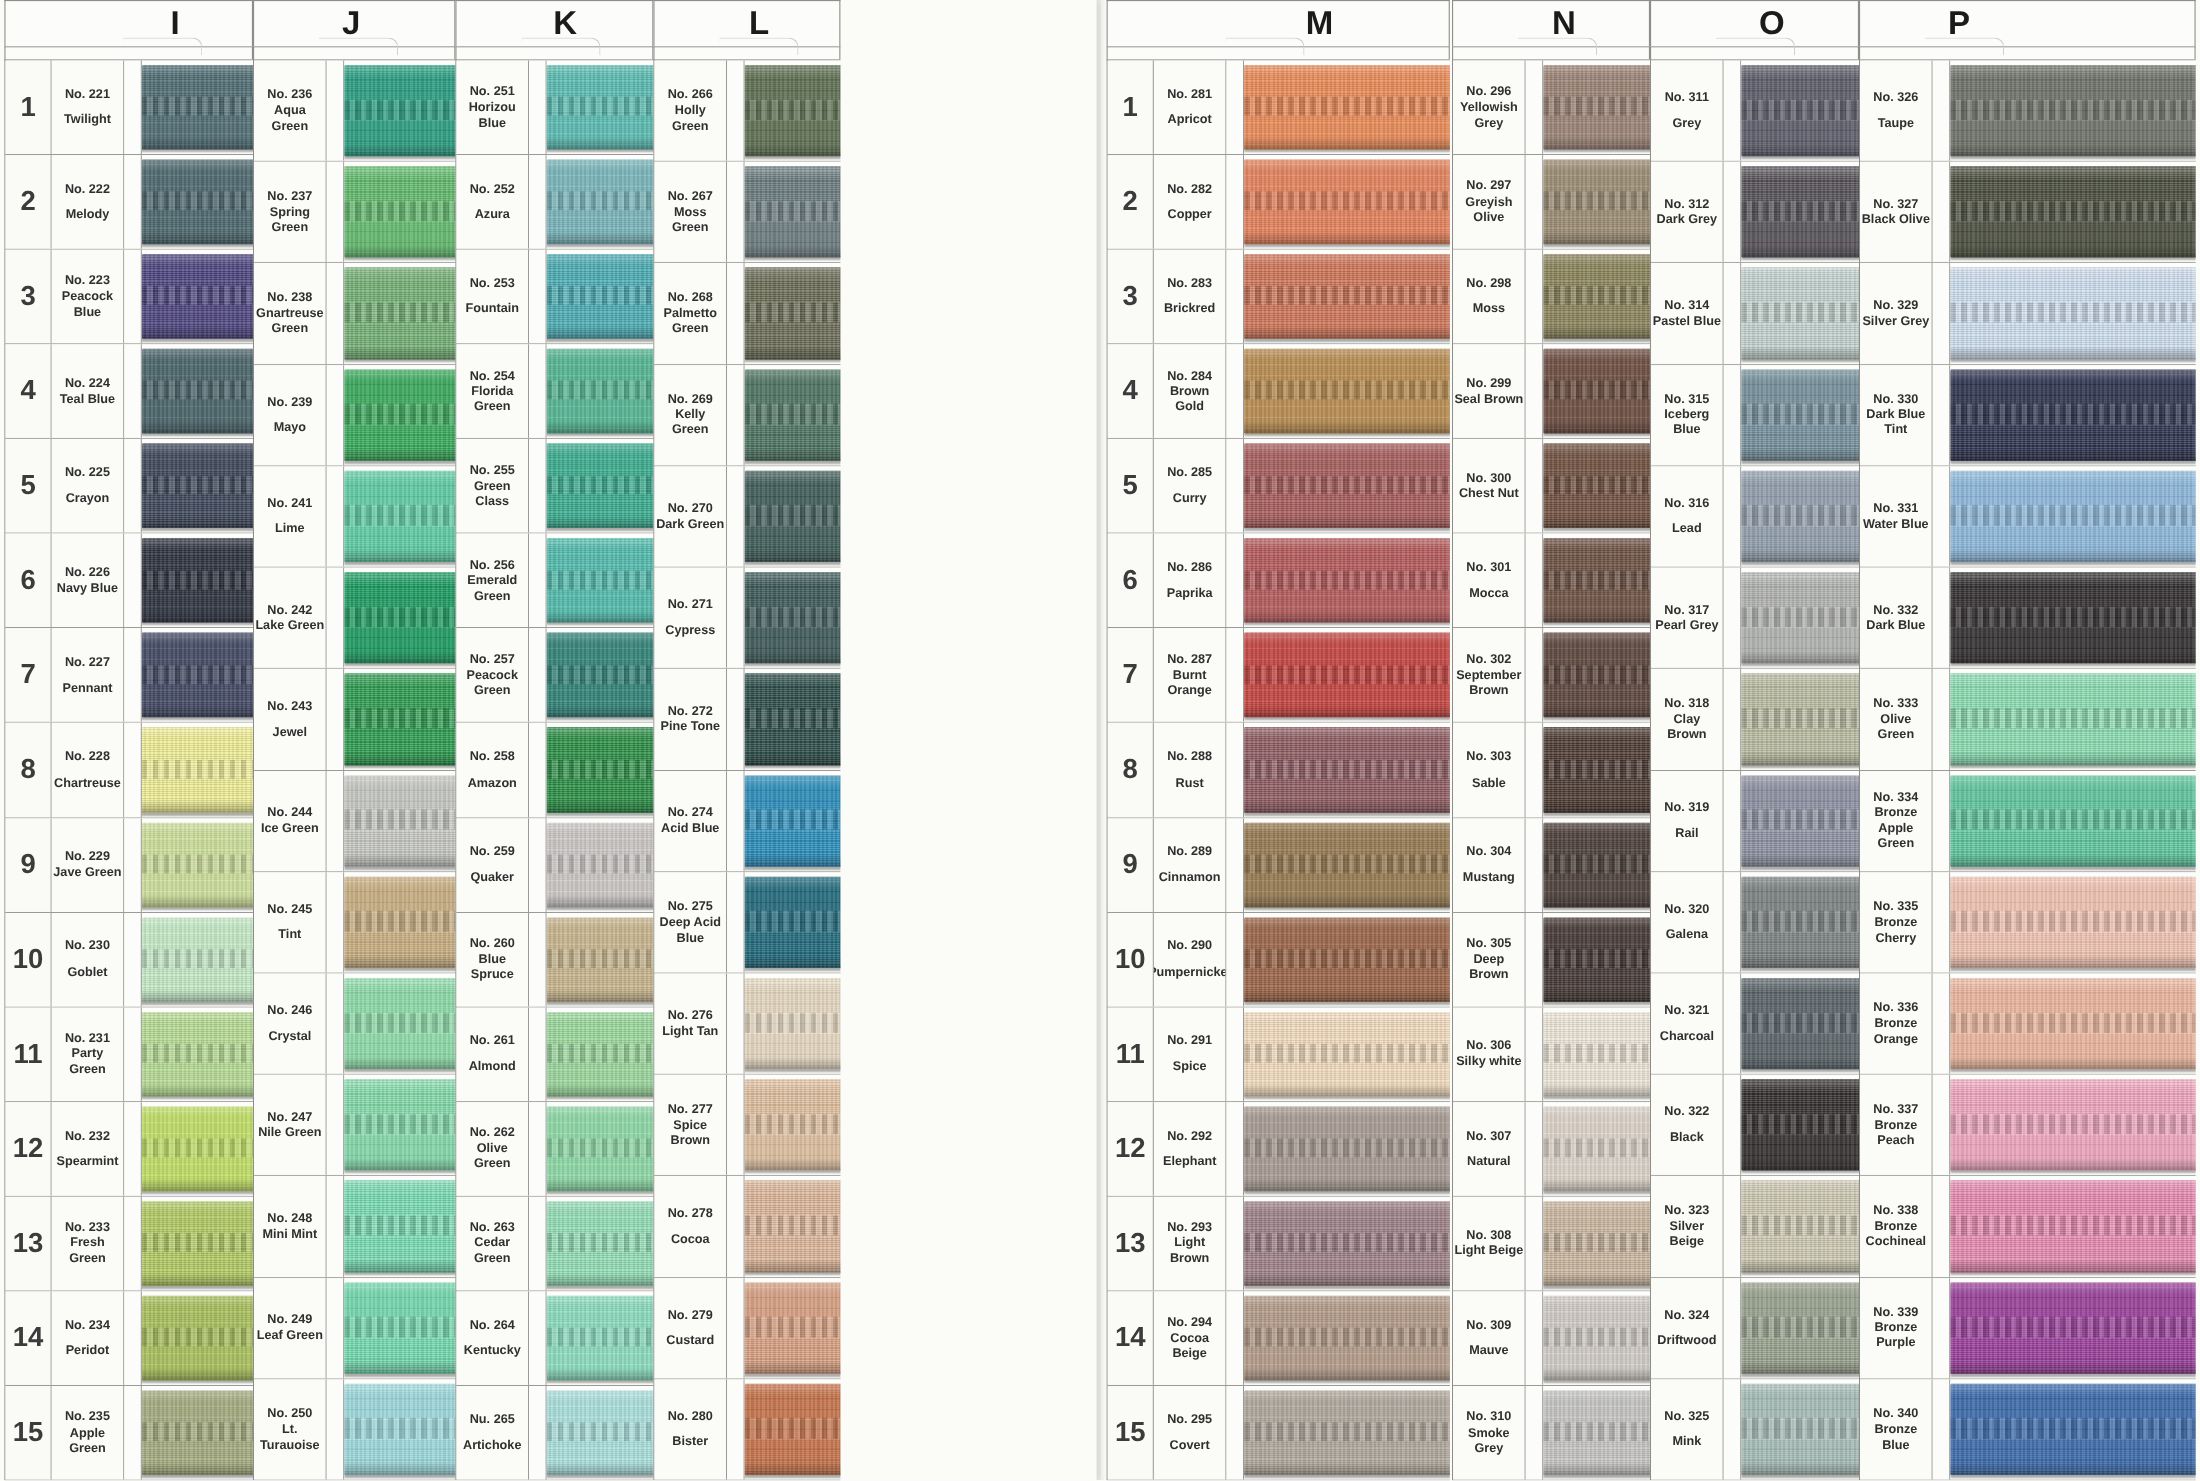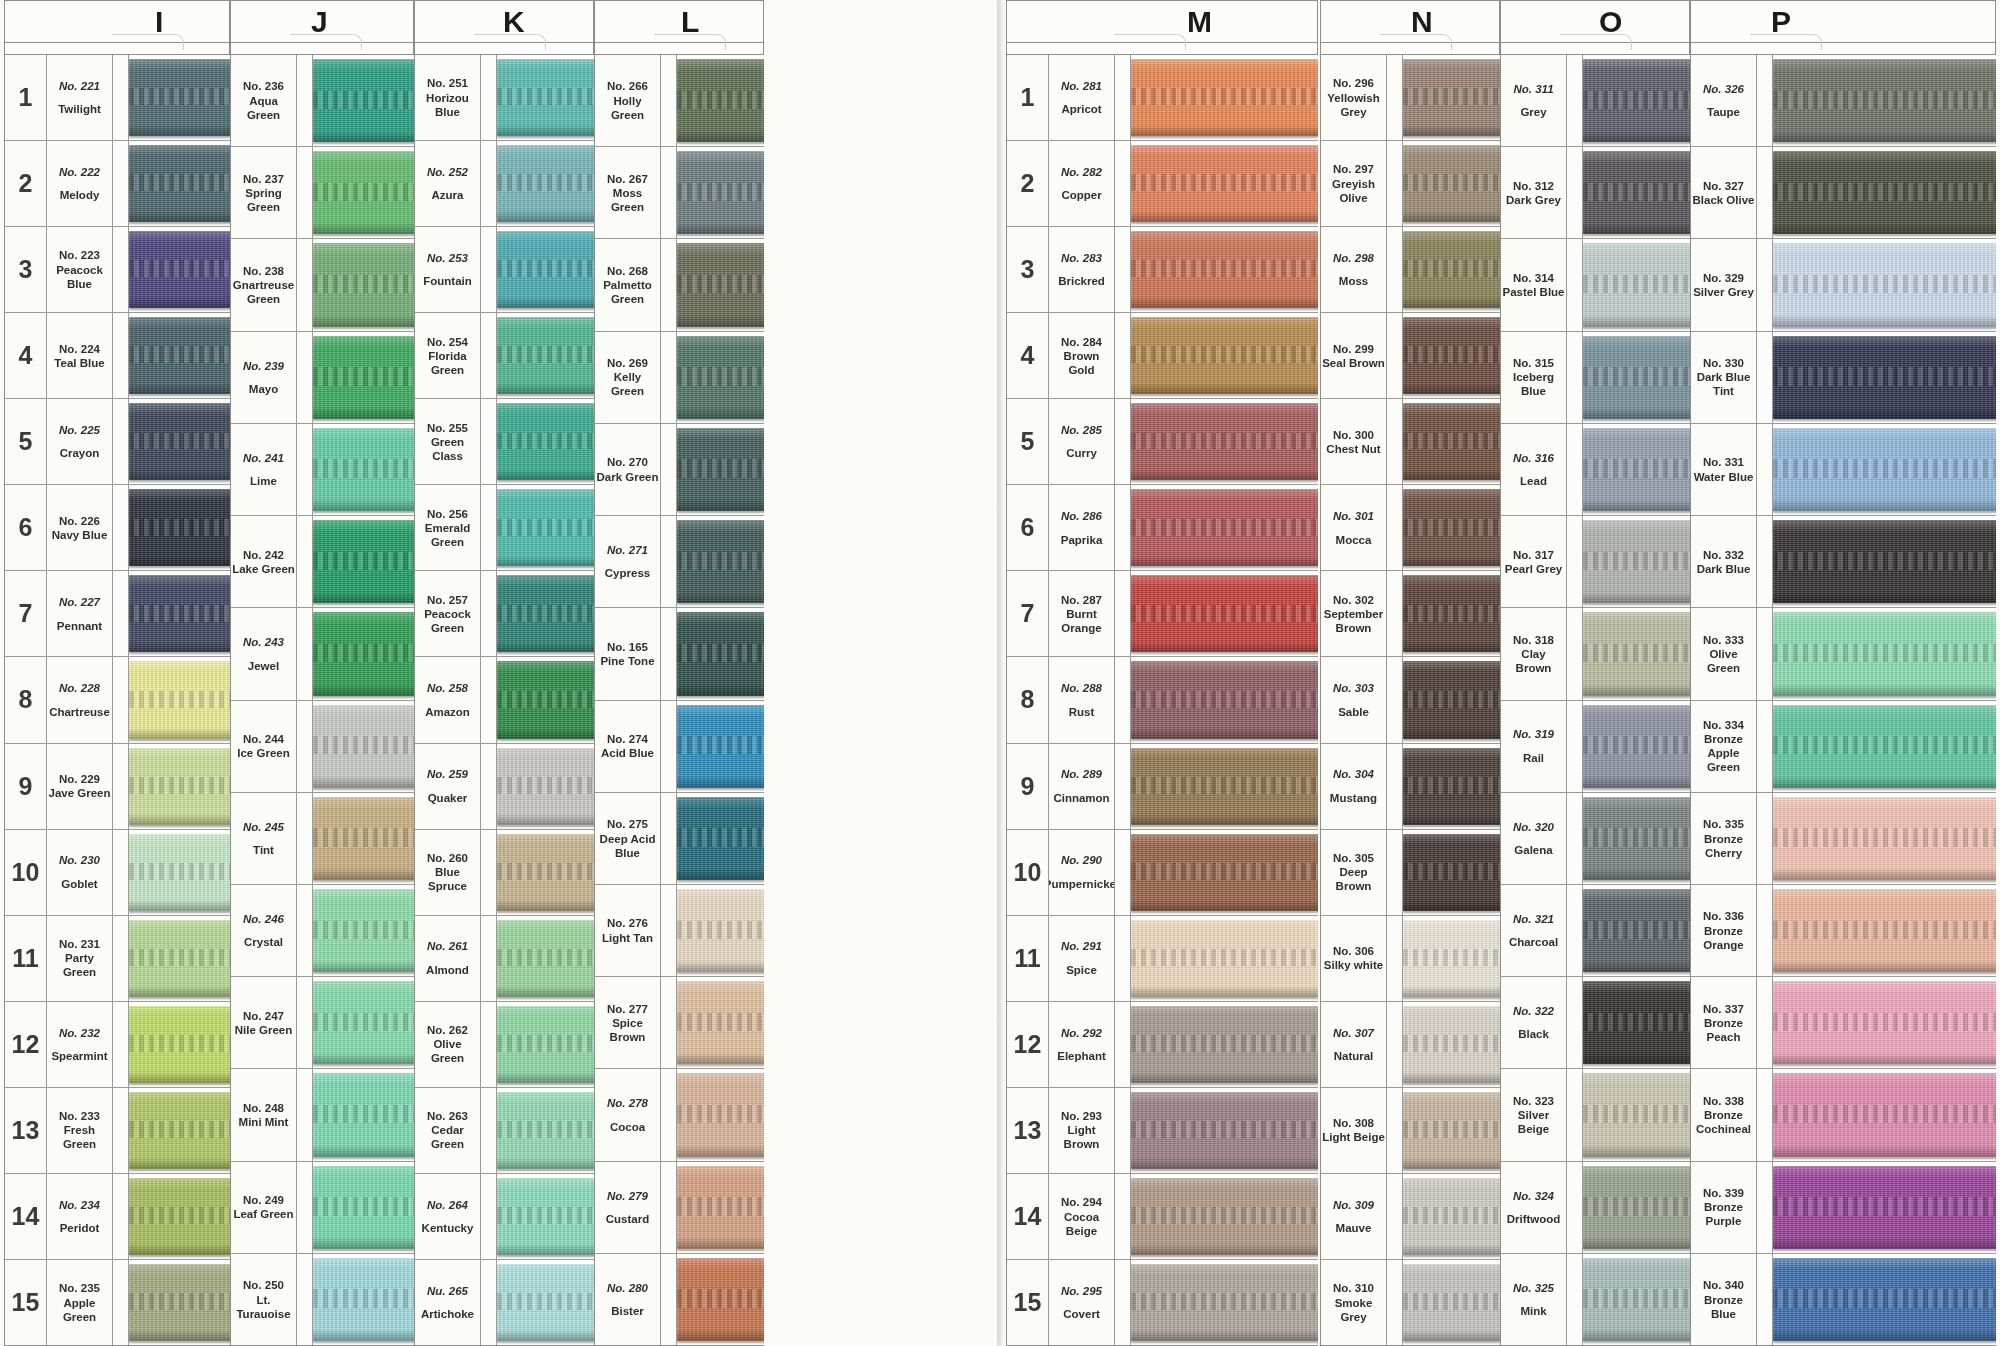--- a/index.html
+++ b/index.html
@@ -107,21 +107,21 @@
     color: #2f2f2f;
     line-height: 1.25;
     white-space: nowrap;
   }
   .cell-name .nm {
     font-size: 11.5px;
     font-weight: bold;
     color: #2f2f2f;
     line-height: 1.22;
   }
-  .cell-name.two .code { margin-bottom: 9px; font-style: italic; }
+  .cell-name.two .code { margin-bottom: 9px; }
 
   
   .cell-gap {
     flex: 0 0 16px;
     width: 16px;
     border-right: 1.2px solid #9a9a96;
     background: #fcfcfa;
   }
 
   
@@ -888,21 +888,21 @@
             <div class="cell-gap"></div>
             <div class="cell-swatch">
               <div class="ribbon" style="background: rgb(61, 90, 89);">
                 <div class="edge-top"></div>
                 <div class="edge-bot"></div>
               </div>
             </div>
           </div>
           <div class="row">
             <div class="cell-name">
-              <div class="code">No. 165</div>
+              <div class="code">No. 272</div>
               <div class="nm">Pine Tone</div>
             </div>
             <div class="cell-gap"></div>
             <div class="cell-swatch">
               <div class="ribbon" style="background: rgb(46, 79, 75);">
                 <div class="edge-top"></div>
                 <div class="edge-bot"></div>
               </div>
             </div>
           </div>

